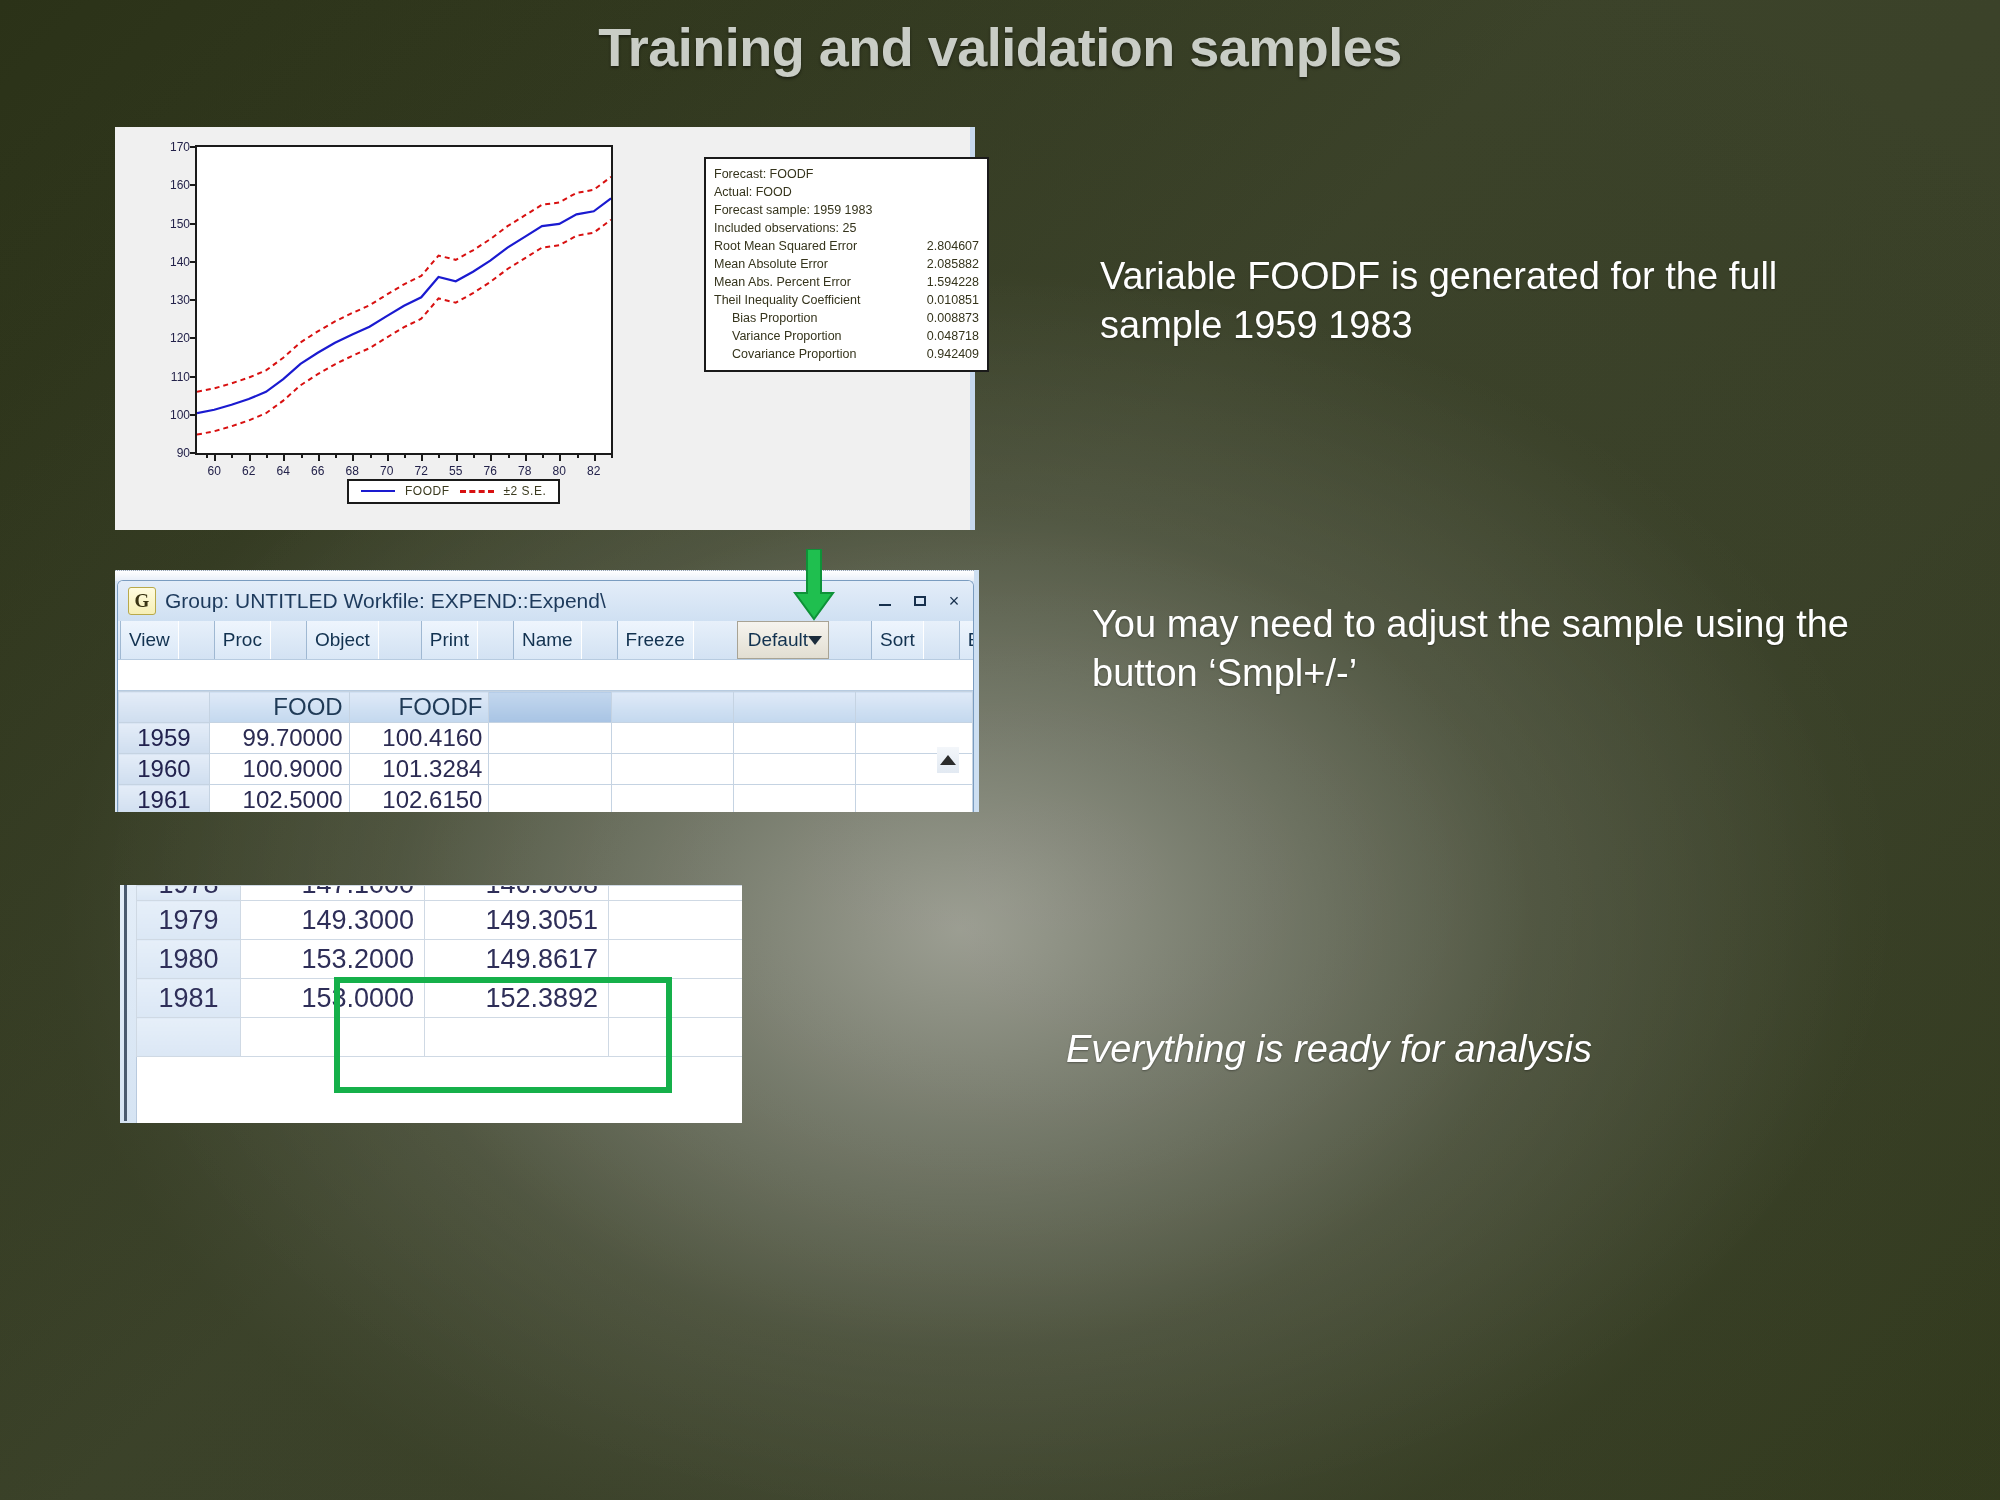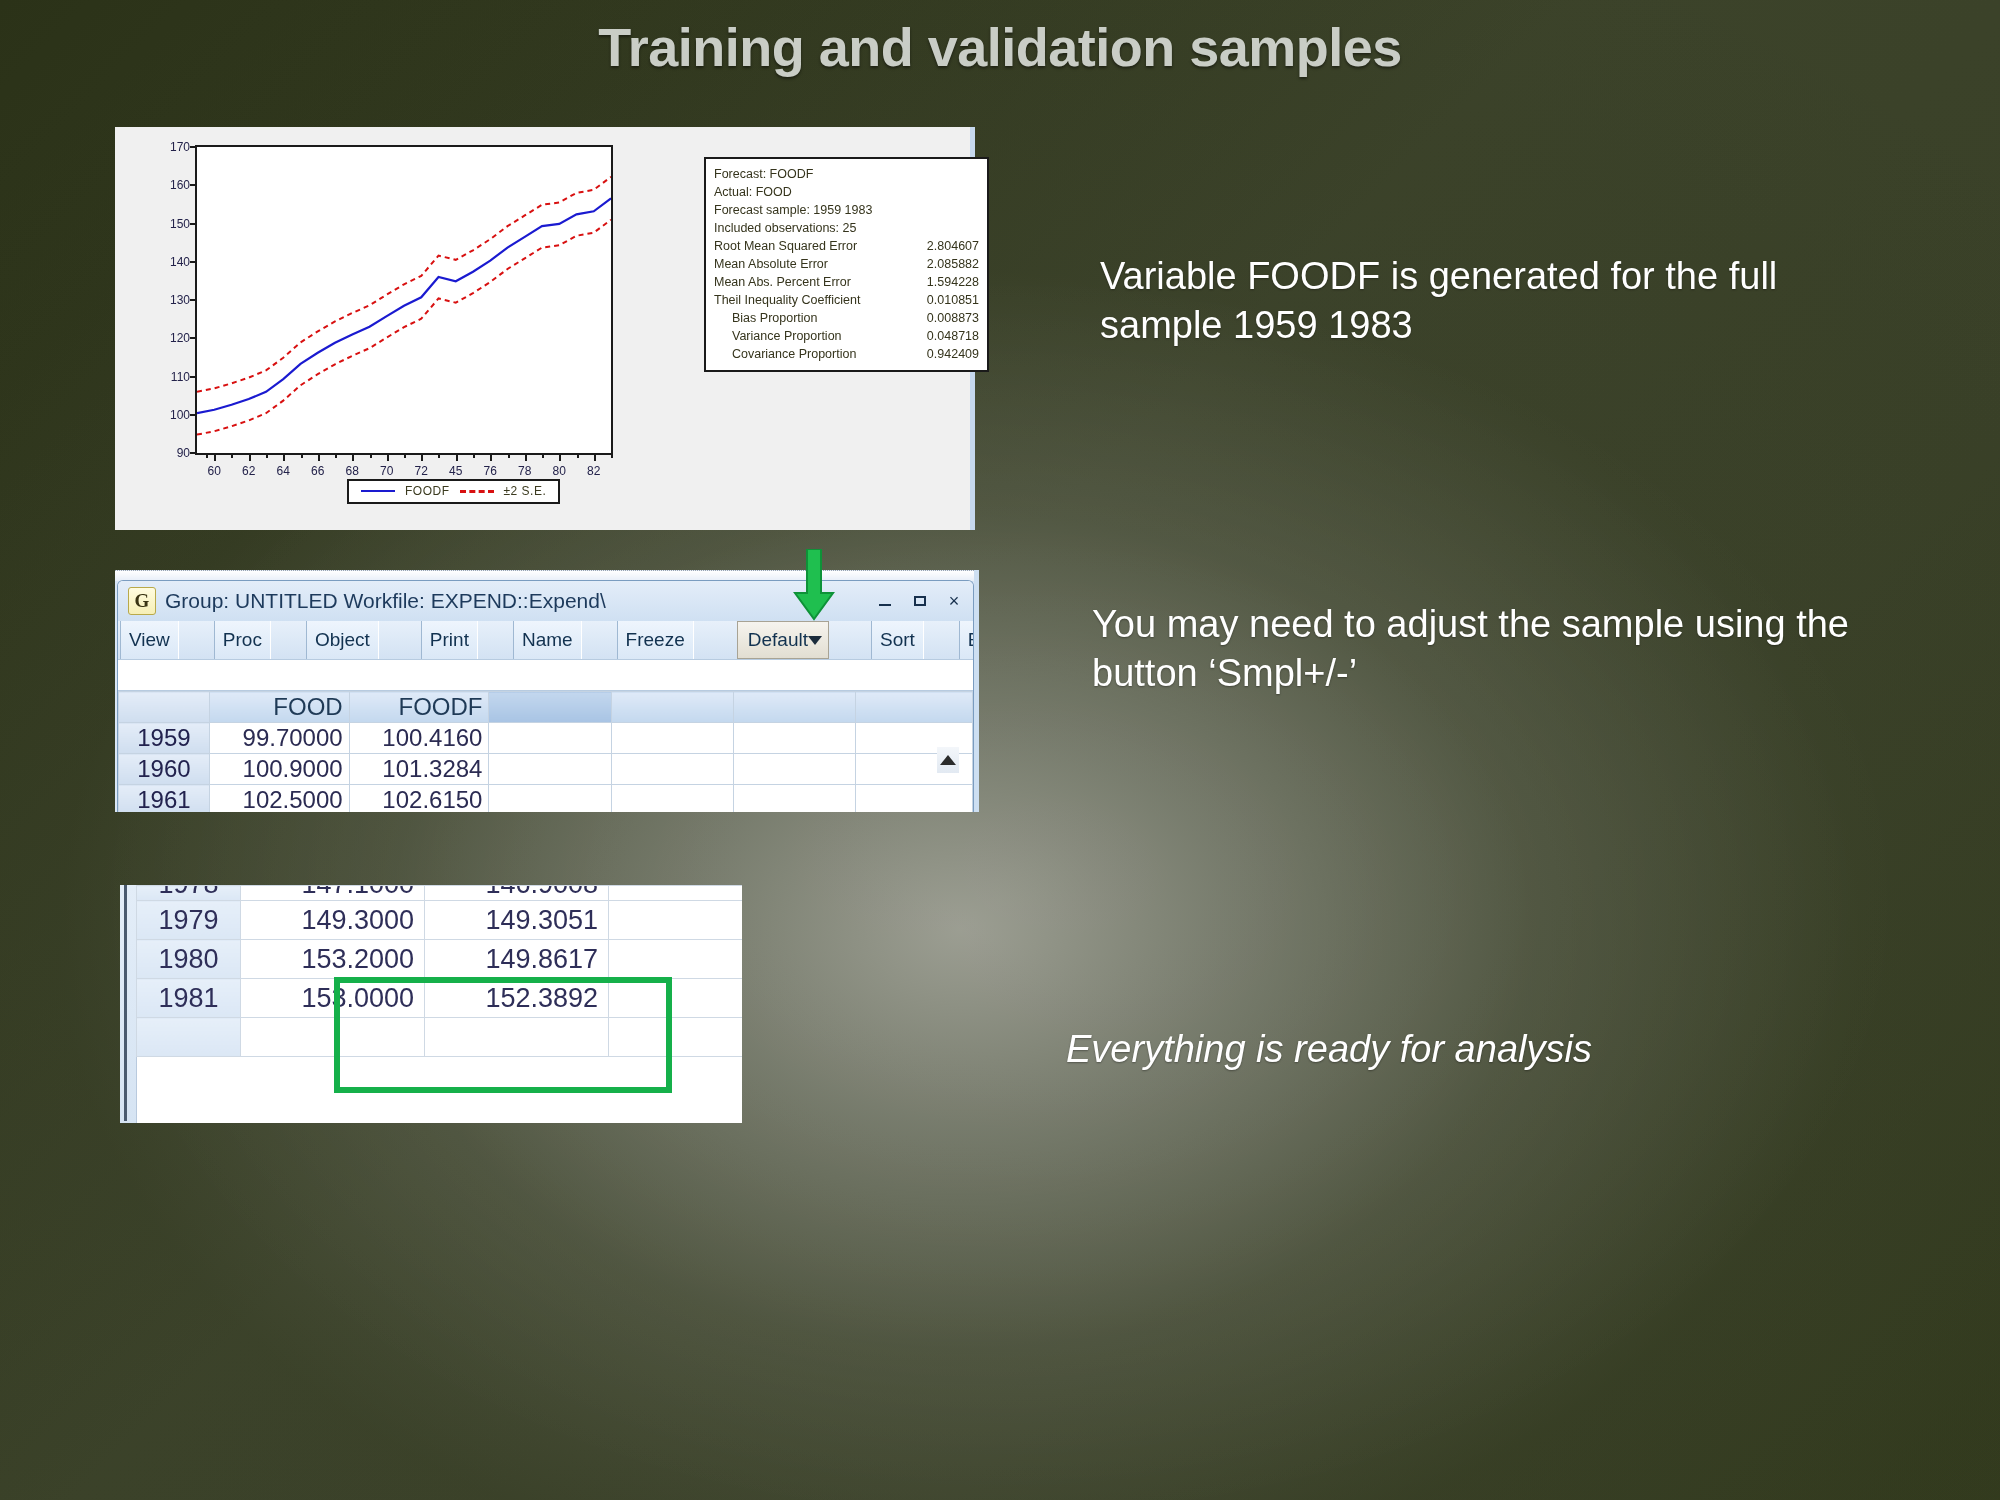--- a/index.html
+++ b/index.html
@@ -448,21 +448,21 @@
         <div class="xtickmark" style="left:37.5%"></div>
           <div class="xtick" style="left:37.5%">68</div>
         <div class="xtickmark minor" style="left:41.667%"></div>
         <div class="xtickmark" style="left:45.833%"></div>
           <div class="xtick" style="left:45.833%">70</div>
         <div class="xtickmark minor" style="left:50%"></div>
         <div class="xtickmark" style="left:54.167%"></div>
           <div class="xtick" style="left:54.167%">72</div>
         <div class="xtickmark minor" style="left:58.333%"></div>
         <div class="xtickmark" style="left:62.5%"></div>
-          <div class="xtick" style="left:62.5%">45</div>
+          <div class="xtick" style="left:62.5%">55</div>
         <div class="xtickmark minor" style="left:66.667%"></div>
         <div class="xtickmark" style="left:70.833%"></div>
           <div class="xtick" style="left:70.833%">76</div>
         <div class="xtickmark minor" style="left:75%"></div>
         <div class="xtickmark" style="left:79.167%"></div>
           <div class="xtick" style="left:79.167%">78</div>
         <div class="xtickmark minor" style="left:83.333%"></div>
         <div class="xtickmark" style="left:87.5%"></div>
           <div class="xtick" style="left:87.5%">80</div>
         <div class="xtickmark minor" style="left:91.667%"></div>

